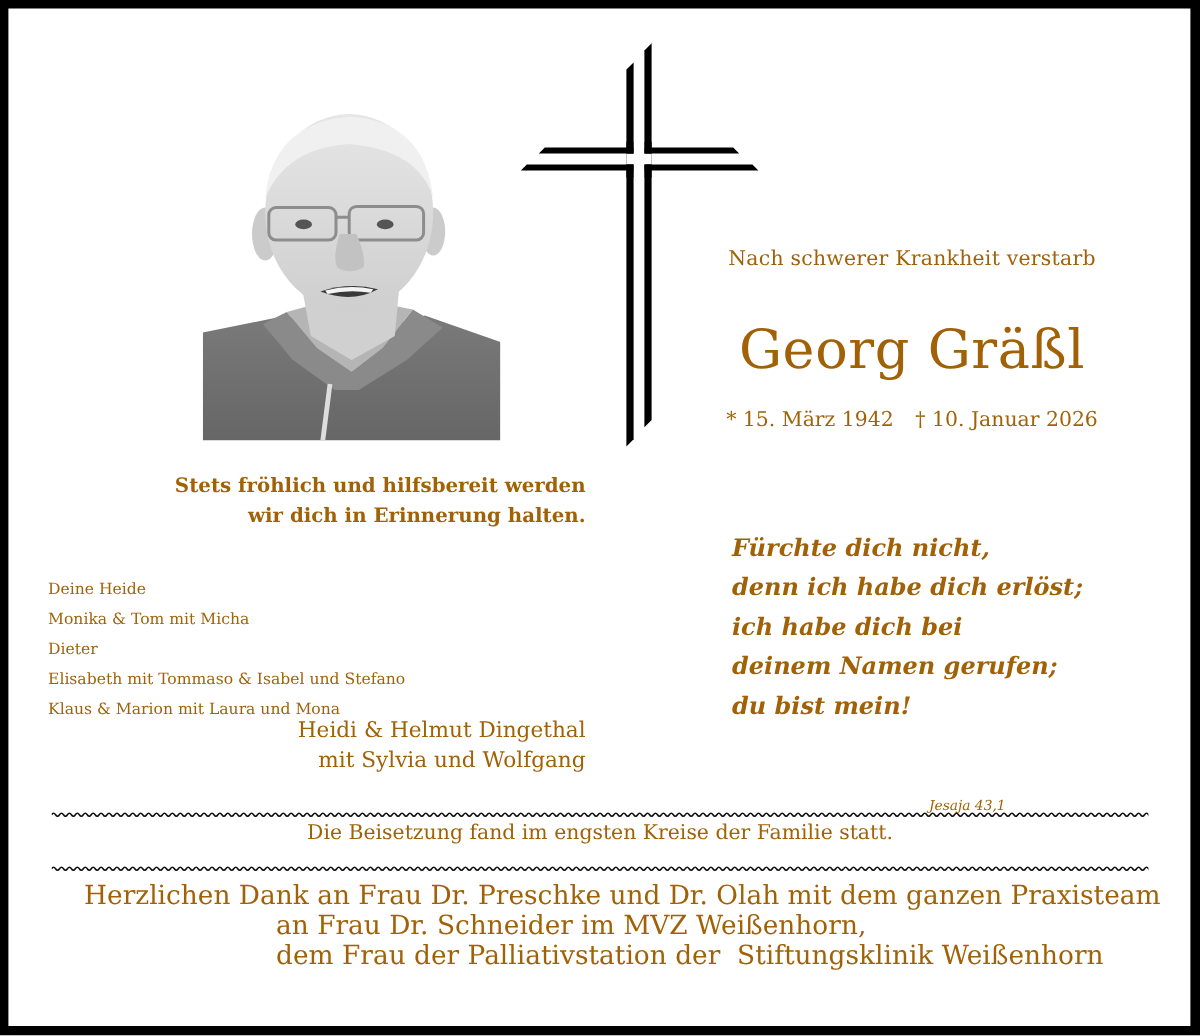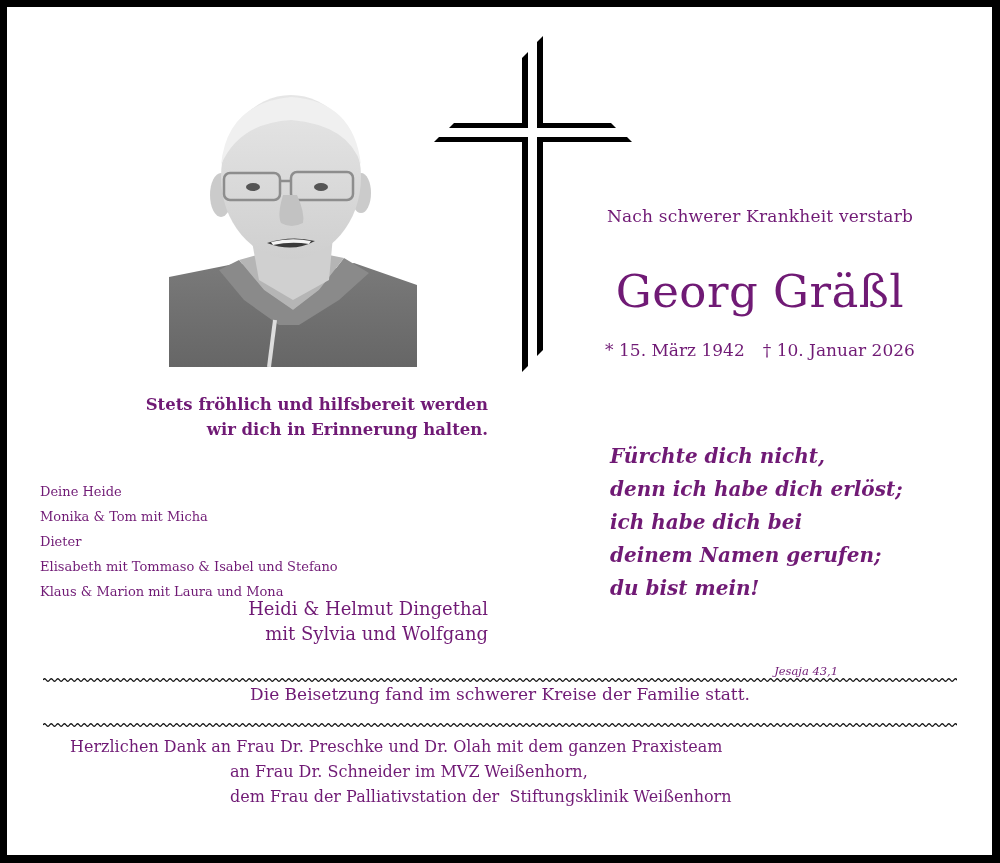--- a/index.html
+++ b/index.html
@@ -7,21 +7,21 @@
     .frame {
       position: absolute; left: 0; top: 0;
       width: 1000px; height: 863px;
       box-sizing: border-box;
       border-top: 7px solid #000;
       border-left: 7px solid #000;
       border-right: 8px solid #000;
       border-bottom: 8px solid #000;
       background: #fff;
     }
-    .serif { font-family: "DejaVu Serif", "Liberation Serif", serif; color: #701a75; }
+    .serif { font-family: "DejaVu Serif", "Liberation Serif", serif; color: #a16207; }
     .abs { position: absolute; }
 
     
     .photo { left: 169px; top: 95px; width: 248px; height: 272px; }
 
     
     .cross { left: 430px; top: 30px; width: 210px; height: 350px; }
 
     .intro { left: 570px; top: 206px; width: 380px; text-align: center; font-size: 17px; letter-spacing: 0.2px; }
     .name { left: 560px; top: 262px; width: 400px; text-align: center; font-size: 45px; letter-spacing: 0.5px; line-height: 60px; }
@@ -34,21 +34,21 @@
 
     .verse { left: 610px; top: 440px; width: 330px; font-size: 20px; font-style: italic; font-weight: bold; line-height: 33px; }
     .verse-ref { left: 728px; top: 620px; width: 110px; text-align: right; font-size: 11.5px; font-style: italic; margin-top: 44px; }
 
     .wave { left: 43px; width: 914px; height: 6px; }
     .wave1 { top: 669px; }
     .wave2 { top: 714px; }
 
     .burial { left: 43px; top: 684px; width: 914px; text-align: center; font-size: 17px; }
 
-    .thanks { left: 70px; top: 734px; width: 880px; font-size: 16px; line-height: 25px; }
+    .thanks { left: 70px; top: 734px; width: 880px; font-size: 22px; line-height: 25px; }
     .thanks .row { white-space: pre; }
     .thanks .indent { padding-left: 160px; }
   </style>
 </head>
 <body>
 
 <div class="frame"></div>
 
 <div class="abs photo">
   <svg width="248" height="272" viewBox="0 0 248 272">
@@ -153,21 +153,21 @@
     <path id="wv" d="M0 3 q1.65 -2.5 3.3 0 t3.3 0 t3.3 0 t3.3 0 t3.3 0 t3.3 0 t3.3 0 t3.3 0 t3.3 0 t3.3 0 t3.3 0 t3.3 0 t3.3 0 t3.3 0 t3.3 0 t3.3 0 t3.3 0 t3.3 0 t3.3 0 t3.3 0 t3.3 0 t3.3 0 t3.3 0 t3.3 0 t3.3 0 t3.3 0 t3.3 0 t3.3 0 t3.3 0 t3.3 0 t3.3 0 t3.3 0 t3.3 0 t3.3 0 t3.3 0 t3.3 0 t3.3 0 t3.3 0 t3.3 0 t3.3 0" fill="none" stroke="#111" stroke-width="1.3"></path>
     <use href="#wv" x="132"></use>
       <use href="#wv" x="264"></use>
       <use href="#wv" x="396"></use>
       <use href="#wv" x="528"></use>
       <use href="#wv" x="660"></use>
       <use href="#wv" x="792"></use>
   </svg>
 </div>
 
-<div class="abs serif burial">Die Beisetzung fand im schwerer Kreise der Familie statt.</div>
+<div class="abs serif burial">Die Beisetzung fand im engsten Kreise der Familie statt.</div>
 
 <div class="abs wave wave2">
   <svg width="914" height="6" viewBox="0 0 914 6" preserveAspectRatio="none">
     <path id="wv2" d="M0 3 q1.65 -2.5 3.3 0 t3.3 0 t3.3 0 t3.3 0 t3.3 0 t3.3 0 t3.3 0 t3.3 0 t3.3 0 t3.3 0 t3.3 0 t3.3 0 t3.3 0 t3.3 0 t3.3 0 t3.3 0 t3.3 0 t3.3 0 t3.3 0 t3.3 0 t3.3 0 t3.3 0 t3.3 0 t3.3 0 t3.3 0 t3.3 0 t3.3 0 t3.3 0 t3.3 0 t3.3 0 t3.3 0 t3.3 0 t3.3 0 t3.3 0 t3.3 0 t3.3 0 t3.3 0 t3.3 0 t3.3 0 t3.3 0" fill="none" stroke="#111" stroke-width="1.3"></path>
     <use href="#wv2" x="132"></use>
       <use href="#wv2" x="264"></use>
       <use href="#wv2" x="396"></use>
       <use href="#wv2" x="528"></use>
       <use href="#wv2" x="660"></use>
       <use href="#wv2" x="792"></use>

